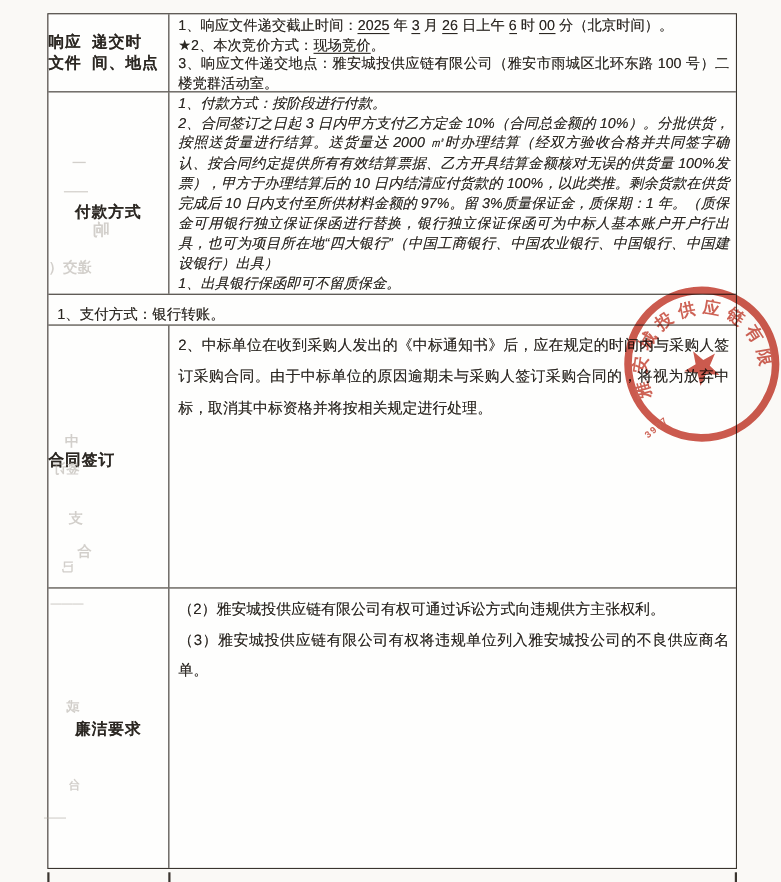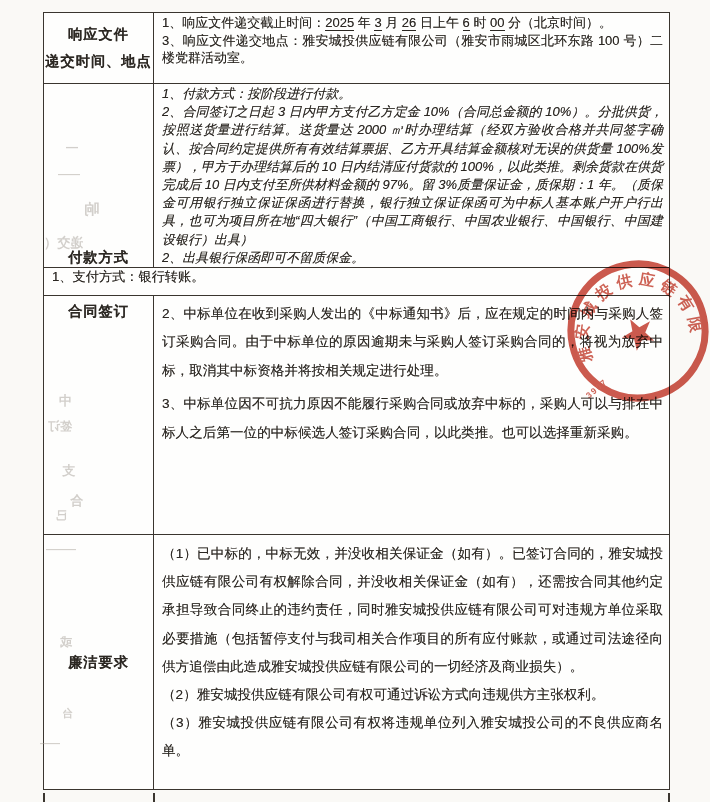--- a/index.html
+++ b/index.html
@@ -17,35 +17,35 @@
     border:1.8px solid var(--border,#3a352f);
     background:var(--paper,#fff);
     box-sizing:border-box;
   }
   .trow{display:flex;box-sizing:border-box;border-bottom:1.6px solid var(--border,#3a352f);}
   .trow:last-child{border-bottom:none;}
   .r0{height:71px}.r1{height:184px}.r2{height:28px}.r3{height:239px}.r4{height:254px}
   .lab{
     width:110px;flex:0 0 110px;box-sizing:border-box;
     border-right:1.6px solid var(--border,#3a352f);
-    display:flex;flex-direction:column;align-items:center;justify-content:center;
+    display:flex;flex-direction:row;align-items:center;justify-content:center;
     font-weight:700;font-size:14.2px;letter-spacing:1px;
     text-shadow:0 0 .5px rgba(43,39,34,.6);
   }
   .r0 .lab{justify-content:space-evenly;padding:4px 0;}
-  .r1 .lab{justify-content:flex-end;padding-top:34px;}
+  .r1 .lab{justify-content:center;padding-top:34px;}
   .r3 .lab{justify-content:flex-start;padding-top:6px;}
   .cont{
     flex:1;box-sizing:border-box;padding:1px 6px 0 8px;
     text-align:justify;
     text-shadow:0 0 .5px rgba(43,39,34,.55);
   }
   .r0 .cont{font-size:13px;line-height:17.6px;}
   .r1 .cont{font-size:13px;line-height:18.2px;font-style:italic;}
-  .r2 .cont{display:flex;align-items:flex-start;font-size:13.2px;padding:0 8px;}
+  .r2 .cont{display:flex;align-items:flex-end;font-size:13.2px;padding:0 8px;}
   .r3 .cont{font-size:13.6px;line-height:28.4px;padding-top:4px;}
   .r4 .cont{font-size:13.6px;line-height:28.2px;padding-top:5px;}
   .para{margin:0;}
   .r3 .para{margin:0 0 5px;}
   .useg{border-bottom:1.5px solid currentColor;}
   
   .vline{position:absolute;width:1.6px;top:793px;height:9px;background:var(--border,#3a352f);}
   
   .stamp{
     position:absolute;left:552px;top:255px;width:172px;height:152px;
@@ -65,53 +65,52 @@
 <div class="page">
 
   <div class="tbl" id="tbl">
       <div class="trow r0">
         <div class="lab">
           <div class="label-line">响应文件</div>
           <div class="label-line">递交时间、地点</div>
         </div>
         <div class="cont">
           <p class="para">1、响应文件递交截止时间：<span class="useg">2025</span> 年 <span class="useg">3</span> 月 <span class="useg">26</span> 日上午 <span class="useg">6</span> 时 <span class="useg">00</span> 分（北京时间）。</p>
+          <p class="para">★2、本次竞价方式：<span class="useg">现场竞价</span>。</p>
           <p class="para">3、响应文件递交地点：雅安城投供应链有限公司（雅安市雨城区北环东路 100 号）二楼党群活动室。</p>
         </div>
       </div>
       <div class="trow r1">
         <div class="lab">
           <div class="label-line">付款方式</div>
         </div>
         <div class="cont">
           <p class="para">1、付款方式：按阶段进行付款。</p>
           <p class="para">2、合同签订之日起 3 日内甲方支付乙方定金 10%（合同总金额的 10%）。分批供货，按照送货量进行结算。送货量达 2000 ㎥时办理结算（经双方验收合格并共同签字确认、按合同约定提供所有有效结算票据、乙方开具结算金额核对无误的供货量 100%发票），甲方于办理结算后的 10 日内结清应付货款的 100%，以此类推。剩余货款在供货完成后 10 日内支付至所供材料金额的 97%。留 3%质量保证金，质保期：1 年。（质保金可用银行独立保证保函进行替换，银行独立保证保函可为中标人基本账户开户行出具，也可为项目所在地“四大银行”（中国工商银行、中国农业银行、中国银行、中国建设银行）出具）</p>
-          <p class="para">2、出具银行保函即可不留质保金。</p>
+          <p class="para">1、出具银行保函即可不留质保金。</p>
         </div>
       </div>
       <div class="trow r2">
         <div class="cont">
           <p class="para">1、支付方式：银行转账。</p>
         </div>
       </div>
       <div class="trow r3">
         <div class="lab">
           <div class="label-line">合同签订</div>
         </div>
         <div class="cont">
           <p class="para">2、中标单位在收到采购人发出的《中标通知书》后，应在规定的时间内与采购人签订采购合同。由于中标单位的原因逾期未与采购人签订采购合同的，将视为放弃中标，取消其中标资格并将按相关规定进行处理。</p>
-          <p class="para">3、中标单位因不可抗力原因不能履行采购合同或放弃中标的，采购人可以与排在中标人之后第一位的中标候选人签订采购合同，以此类推。也可以选择重新采购。</p>
         </div>
       </div>
       <div class="trow r4">
         <div class="lab">
           <div class="label-line">廉洁要求</div>
         </div>
         <div class="cont">
-          <p class="para">（1）已中标的，中标无效，并没收相关保证金（如有）。已签订合同的，雅安城投供应链有限公司有权解除合同，并没收相关保证金（如有），还需按合同其他约定承担导致合同终止的违约责任，同时雅安城投供应链有限公司可对违规方单位采取必要措施（包括暂停支付与我司相关合作项目的所有应付账款，或通过司法途径向供方追偿由此造成雅安城投供应链有限公司的一切经济及商业损失）。</p>
           <p class="para">（2）雅安城投供应链有限公司有权可通过诉讼方式向违规供方主张权利。</p>
           <p class="para">（3）雅安城投供应链有限公司有权将违规单位列入雅安城投公司的不良供应商名单。</p>
         </div>
       </div>
     </div>
 
   <div class="vline" style="left:43px"></div>
   <div class="vline" style="left:153px"></div>
   <div class="vline" style="left:668px"></div>
 

